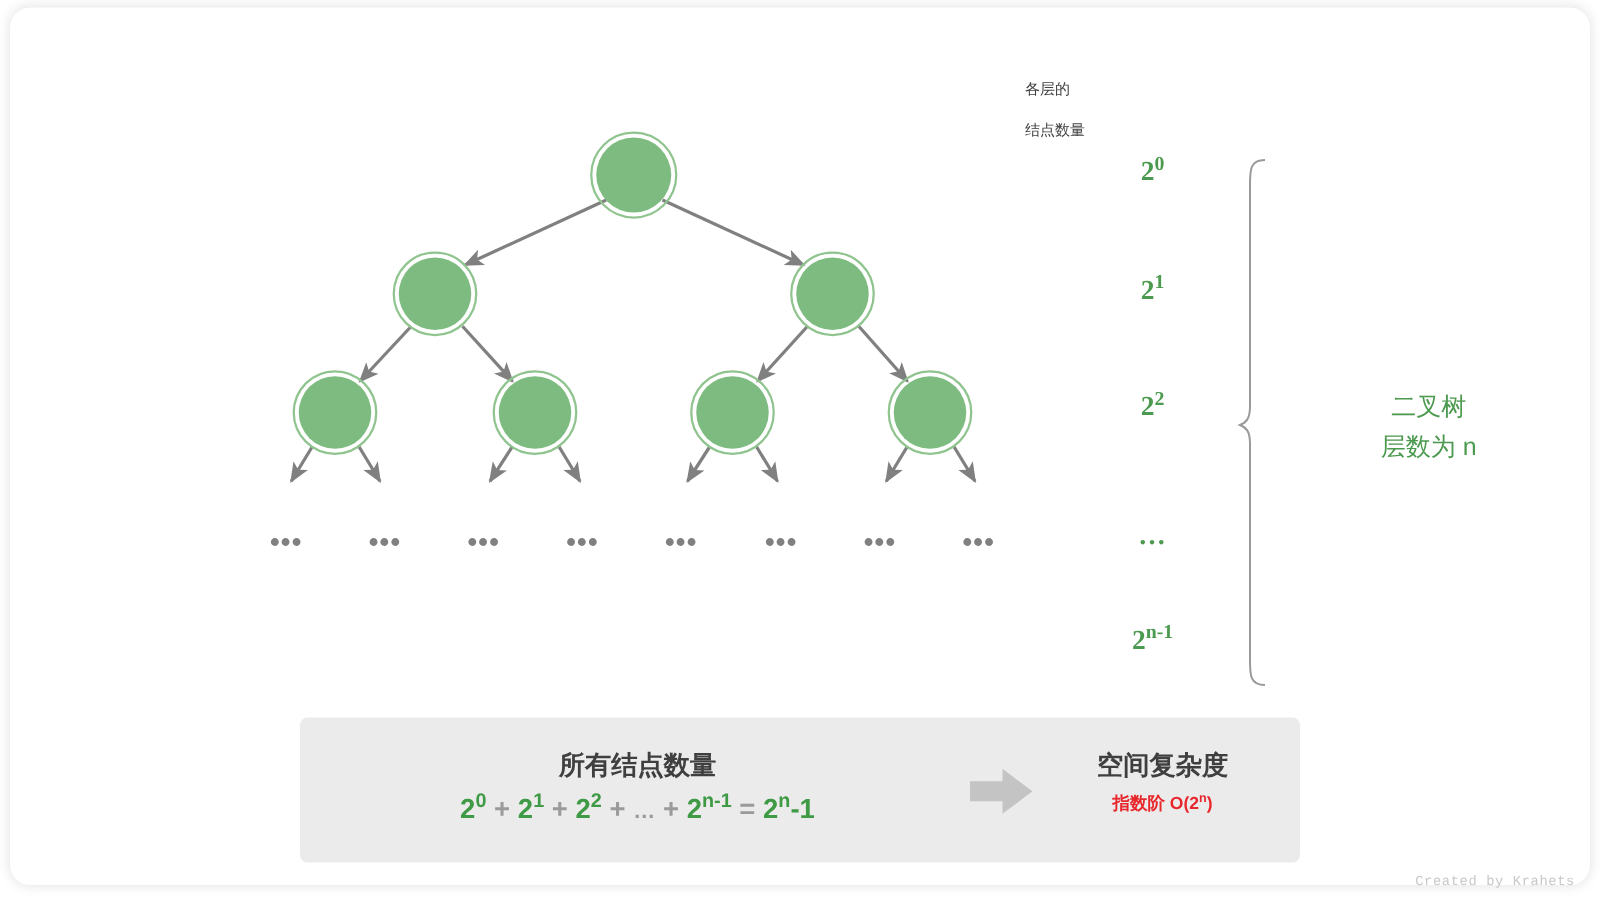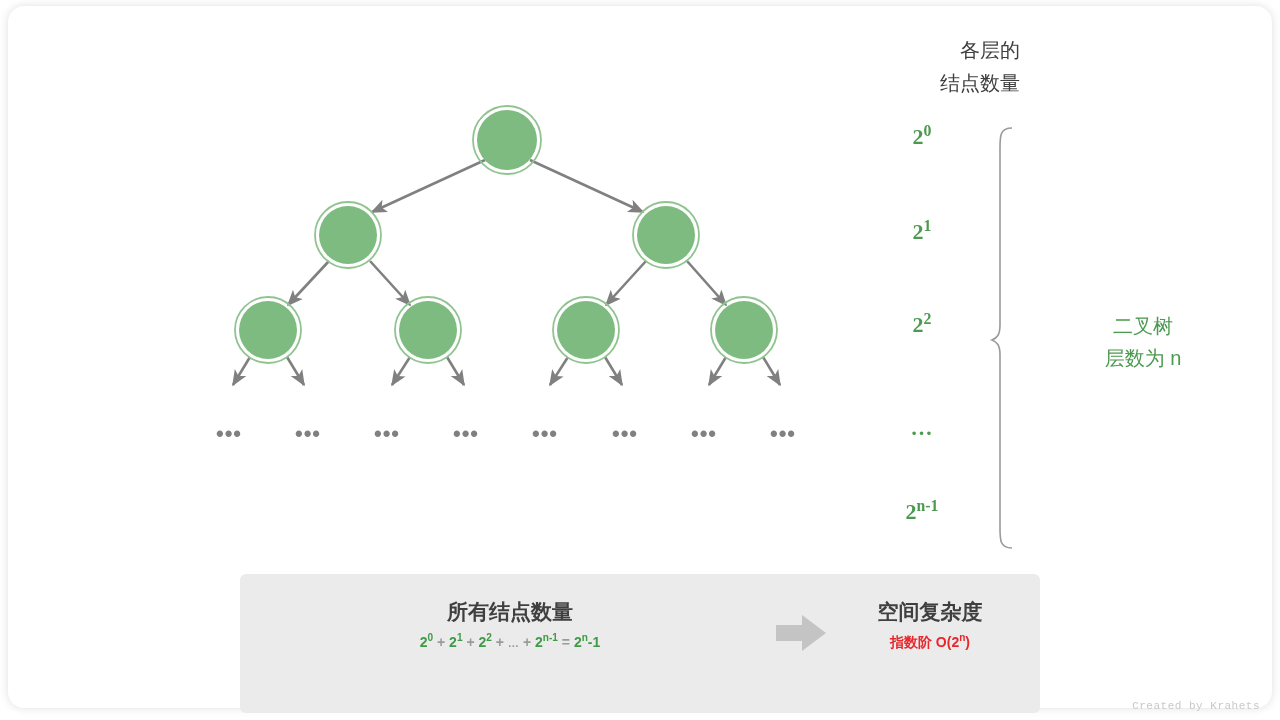--- a/index.html
+++ b/index.html
@@ -38,23 +38,24 @@
     height: 720px;
     overflow: visible;
   }
   .abs {
     position: absolute;
     white-space: nowrap;
   }
   
   .col-head {
     color: #3f3f3f;
-    font-size: 20px;
-    text-align: right;
+    font-size: 12px;
+    text-align: left;
     width: 200px;
+    margin-top: 26px;
   }
   
   .lvl {
     color: #4c9a4f;
     font-weight: bold;
     font-size: 22px;
     text-align: center;
     width: 120px;
     font-family: Liberation Serif, serif;
   }
@@ -83,33 +84,33 @@
     letter-spacing: 1px;
     text-align: center;
     width: 40px;
   }
   
   .panel {
     position: absolute;
     left: 240px;
     top: 574px;
     width: 800px;
-    height: 139px;
+    height: 116px;
     background: #ebebeb;
     border-radius: 6px;
     box-sizing: border-box;
   }
   .panel-title {
     color: #3f3f3f;
     font-weight: bold;
     font-size: 21px;
     text-align: center;
   }
   .formula {
-    font-size: 14px;
+    font-size: 22px;
     font-weight: bold;
     text-align: center;
     color: #9a9a9a;
   }
   .formula .g {
     color: #3f9a46;
   }
   .formula .op {
     color: #9a9a9a;
     font-weight: bold;

